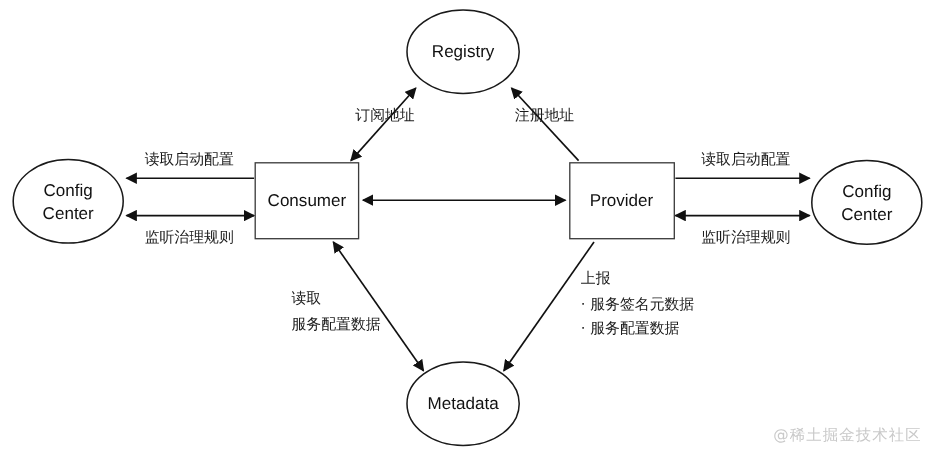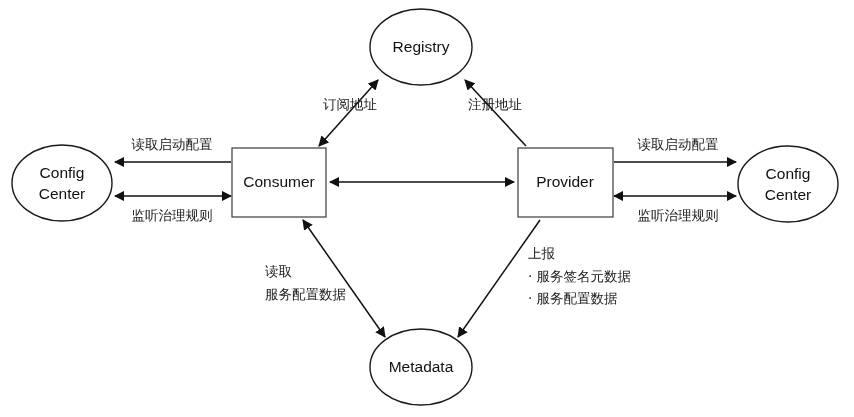--- a/index.html
+++ b/index.html
@@ -157,14 +157,15 @@
       <text class="node-label" x="565" y="183">Provider</text>
     </g>
 
     <g>
       <ellipse class="ellipse-shape" cx="421" cy="367" rx="51" ry="38"></ellipse>
       <text class="node-label" x="421" y="368">Metadata</text>
     </g>
 
   </svg>
 
+  <div class="watermark">@稀土掘金技术社区</div>
 
 </div>
 
 </body></html>

